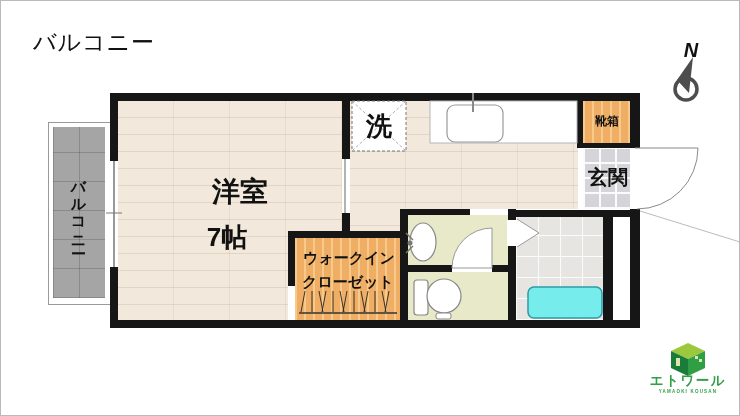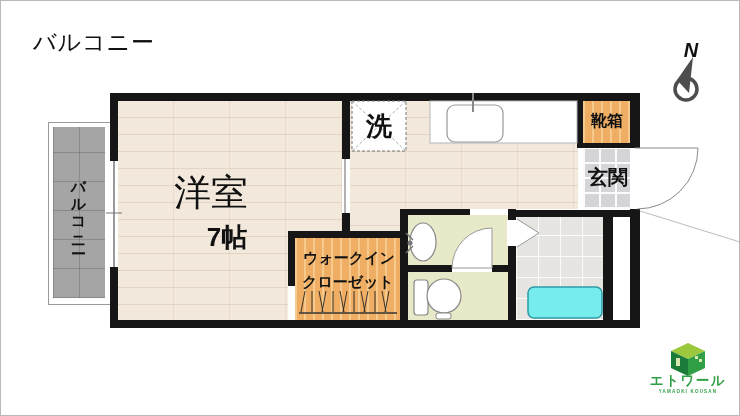--- a/index.html
+++ b/index.html
@@ -134,24 +134,24 @@
       <polygon points="688,343 705,351 688,359 671,351" fill="var(--logo_light)"></polygon>
       <polygon points="671,351 688,359 688,376 671,368" fill="var(--logo_dark)"></polygon>
       <polygon points="688,359 705,351 705,368 688,376" fill="var(--logo_green)"></polygon>
       <rect x="676" y="358" width="4" height="8" fill="#d8e8b0"></rect>
       <rect x="695" y="356" width="3" height="3" fill="#d8e8b0"></rect>
       <rect x="699" y="359" width="3" height="3" fill="#d8e8b0"></rect>
     </g>
   </svg>
 
   <div class="lbl" style="left:94px;top:42px;font-size:23px;letter-spacing:1px;">バルコニー</div>
-  <div class="lbl" style="left:211px;top:192px;font-size:37px;font-weight:400;">洋室</div>
+  <div class="lbl" style="left:240px;top:192px;font-size:28px;font-weight:700;">洋室</div>
   <div class="lbl" style="left:227px;top:237px;font-size:26px;font-weight:700;">7帖</div>
   <div class="lbl" style="left:379px;top:126px;font-size:26px;font-weight:600;">洗</div>
-  <div class="lbl" style="left:607px;top:121px;font-size:16px;font-weight:600;">靴箱</div>
+  <div class="lbl" style="left:607px;top:121px;font-size:12px;font-weight:600;">靴箱</div>
   <div class="lbl" style="left:608px;top:177px;font-size:20px;font-weight:600;text-align:right;">玄関</div>
   <div class="lbl" style="left:79px;top:208px;font-size:15px;font-weight:600;writing-mode:vertical-rl;letter-spacing:2px;">バルコニー</div>
   <div class="lbl" style="left:348px;top:281px;font-size:15px;font-weight:700;">クローゼット</div>
   <div class="lbl" style="left:349px;top:257px;font-size:15px;font-weight:700;">ウォークイン</div>
   <div class="lbl" style="left:691px;top:50px;font-size:20px;font-weight:700;font-style:italic;">N</div>
   <div class="lbl" style="left:688px;top:381px;font-size:13.5px;font-weight:700;color:var(--logo_green);letter-spacing:1.5px;">エトワール</div>
   <div class="lbl" style="left:688px;top:392px;font-size:4.5px;font-weight:700;color:var(--logo_green);letter-spacing:1.2px;">YAMAOKI KOUSAN</div>
 </div>
 
 </body></html>

